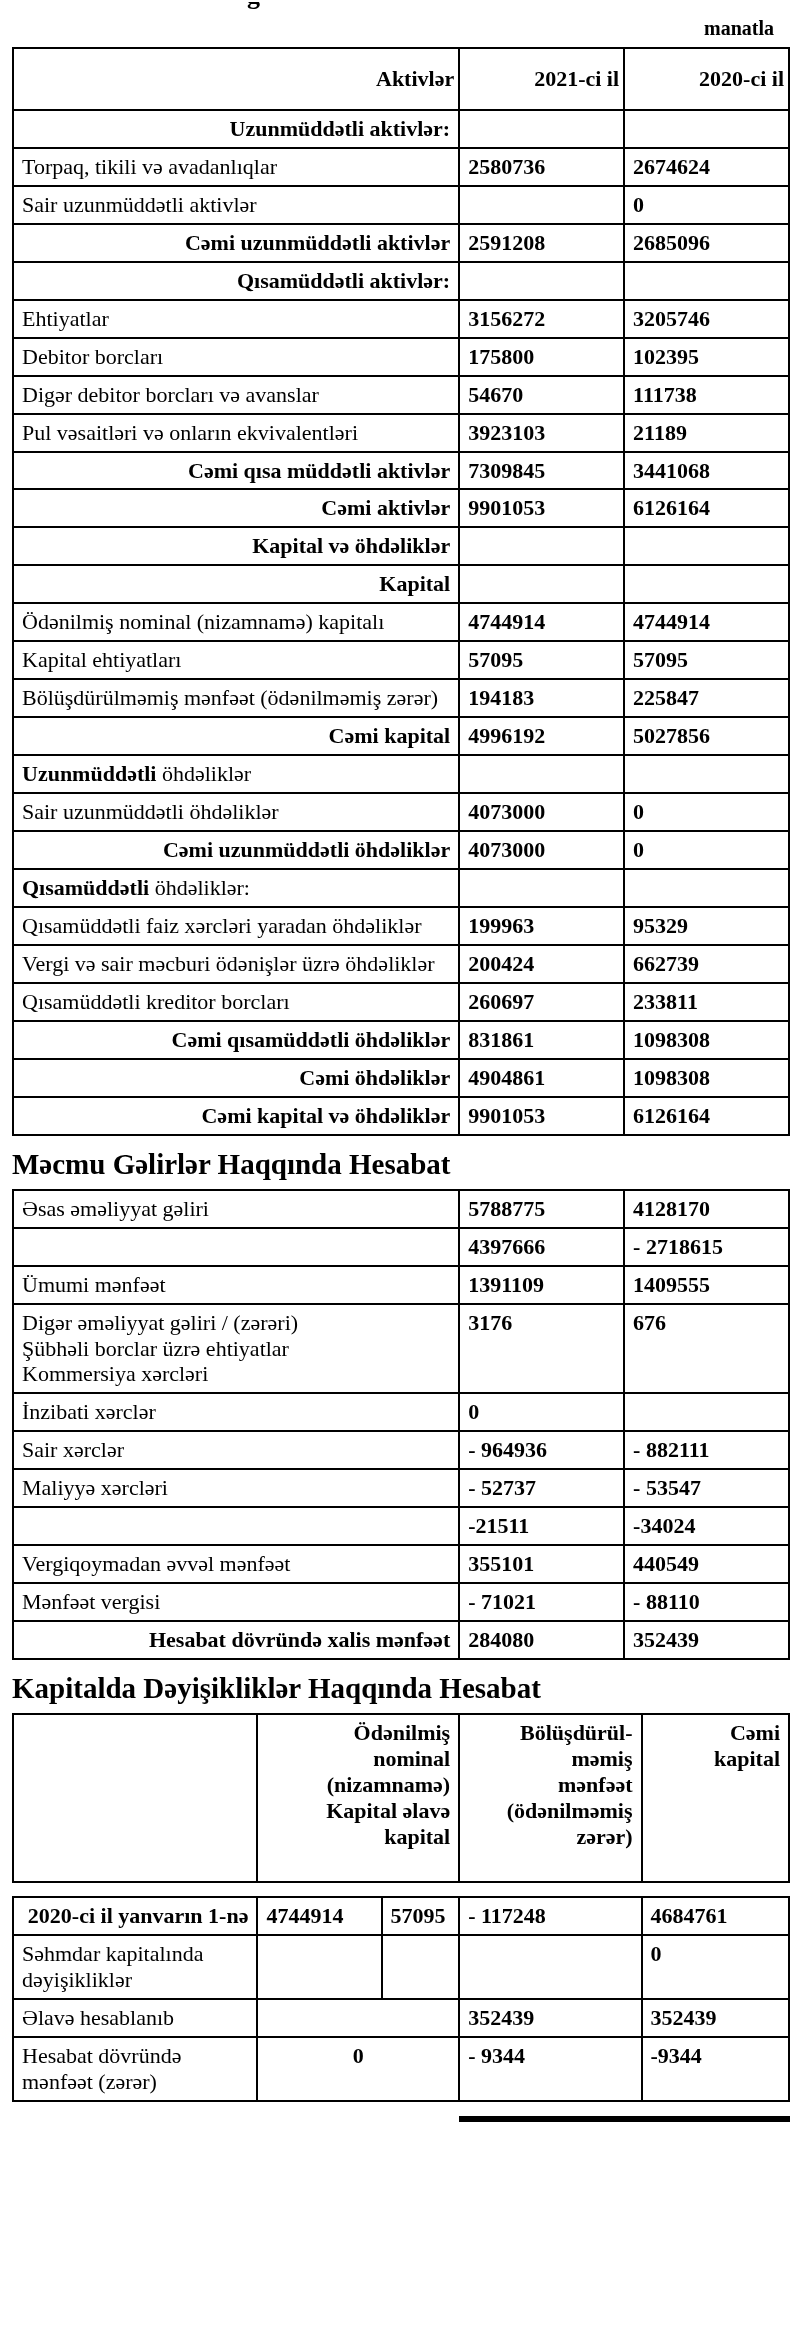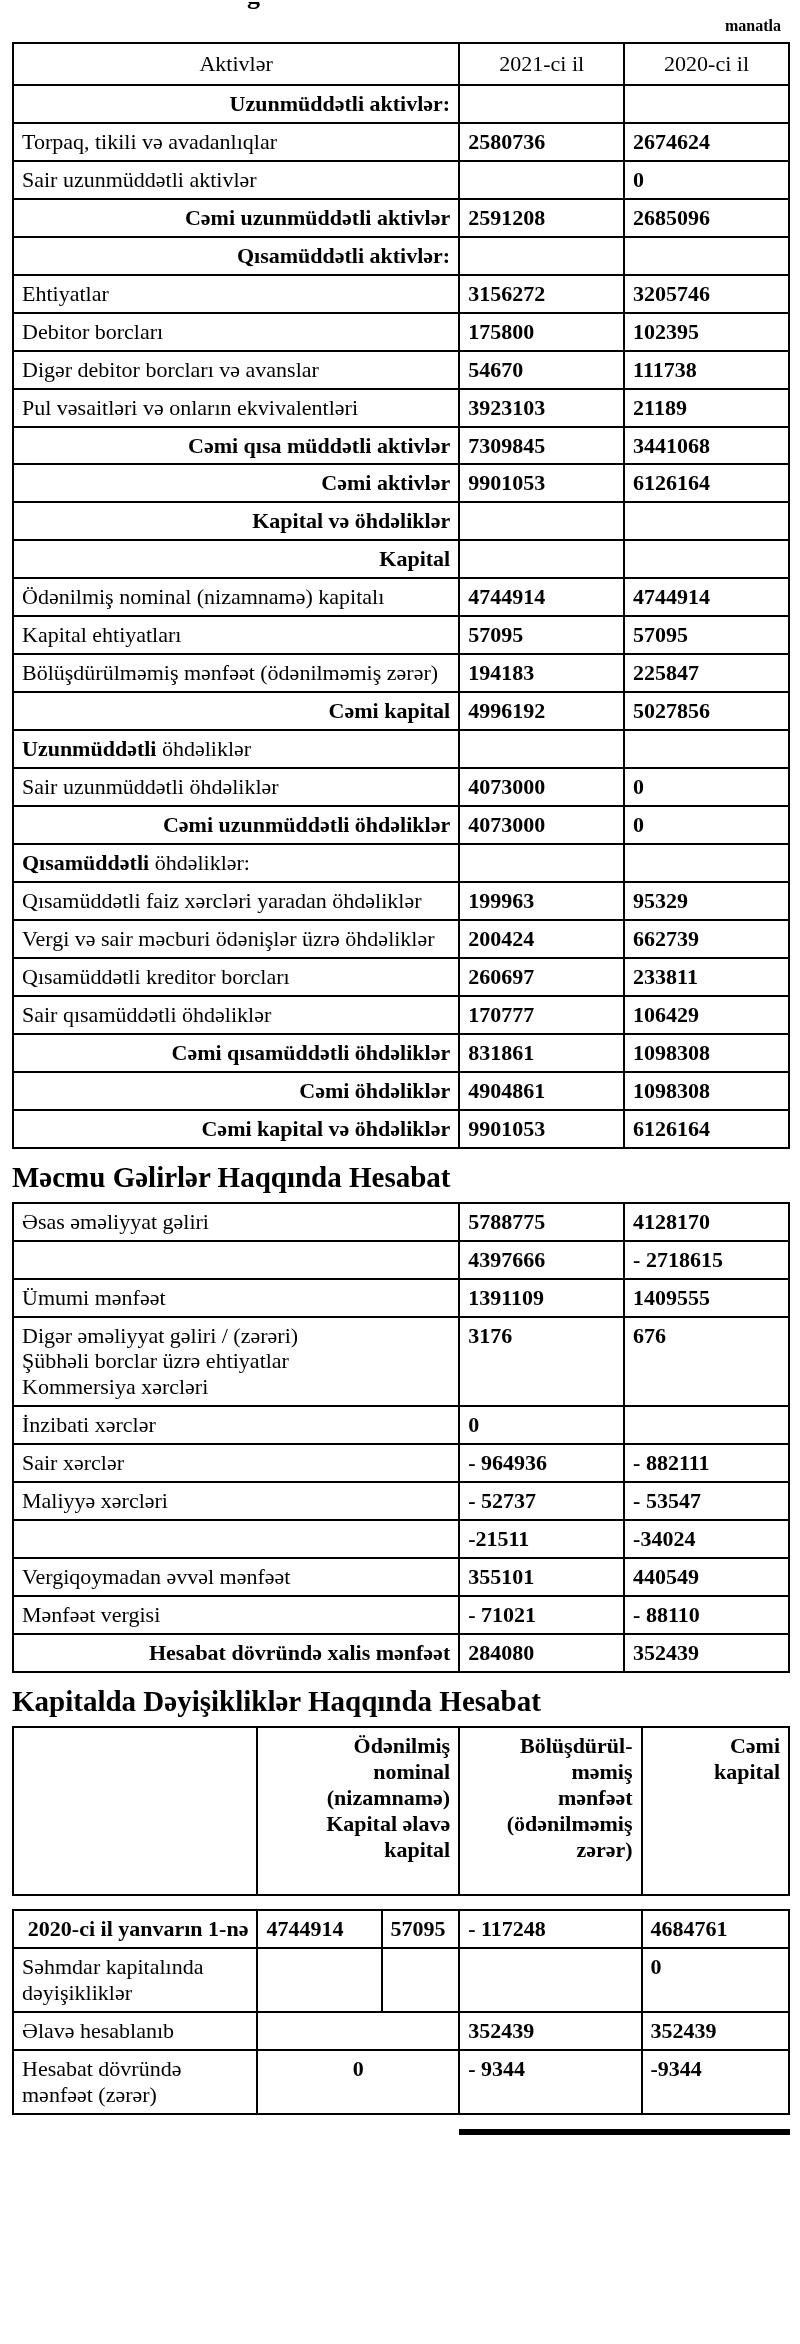--- a/index.html
+++ b/index.html
@@ -13,44 +13,44 @@
     background: #fff;
   }
 
   
   .cutoff-wrap { height: 13px; overflow: hidden; margin-left: 235px; width: 70px; }
   .cutoff-text { display: block; font-size: 26px; font-weight: bold; line-height: 26px; margin-top: -19px; }
 
   .currency-note {
     text-align: right;
     font-weight: bold;
-    font-size: 16px;
-    margin: 2px 9px 7px 0;
+    font-size: 20px;
+    margin: 2px 16px 7px 0;
   }
 
   table.fin-table {
     width: 100%;
     border-collapse: collapse;
     table-layout: fixed;
     border: 2px solid #000;
     margin-bottom: 4px;
   }
   .fin-table td, .fin-table th {
     border: 2px solid #000;
     font-size: 22px;
     line-height: 1.18;
     padding: 5px 8px;
     vertical-align: top;
     word-wrap: break-word;
   }
   .fin-table th {
-    font-weight: normal;
-    text-align: center;
+    font-weight: bold;
+    text-align: right;
     vertical-align: middle;
-    padding: 7px 4px;
+    padding: 17px 4px;
   }
   .label { text-align: left; white-space: pre-line; }
   .num  { text-align: left; font-weight: bold; padding-left: 10px; }
   .bold { font-weight: bold; text-align: right; }
   .center { text-align: center; }
 
   col.c-label { width: 57.5%; }
   col.c-num   { width: 21.25%; }
 
   col.e0 { width: 31.5%; }
@@ -214,25 +214,20 @@
         </tr>
         <tr>
           <td class="label">Vergi və sair məcburi ödənişlər üzrə öhdəliklər</td>
           <td class="num">200424</td>
           <td class="num">662739</td>
         </tr>
         <tr>
           <td class="label">Qısamüddətli kreditor borcları</td>
           <td class="num">260697</td>
           <td class="num">233811</td>
-        </tr>
-        <tr>
-          <td class="label">Sair qısamüddətli öhdəliklər</td>
-          <td class="num">170777</td>
-          <td class="num">106429</td>
         </tr>
         <tr>
           <td class="label bold">Cəmi qısamüddətli öhdəliklər</td>
           <td class="num">831861</td>
           <td class="num">1098308</td>
         </tr>
         <tr>
           <td class="label bold">Cəmi öhdəliklər</td>
           <td class="num">4904861</td>
           <td class="num">1098308</td>

